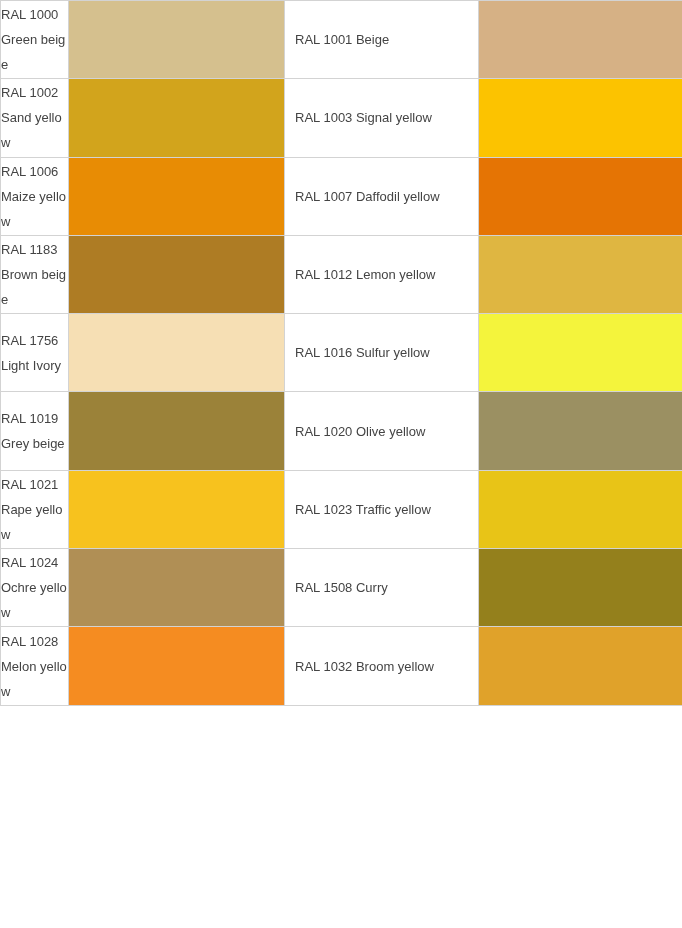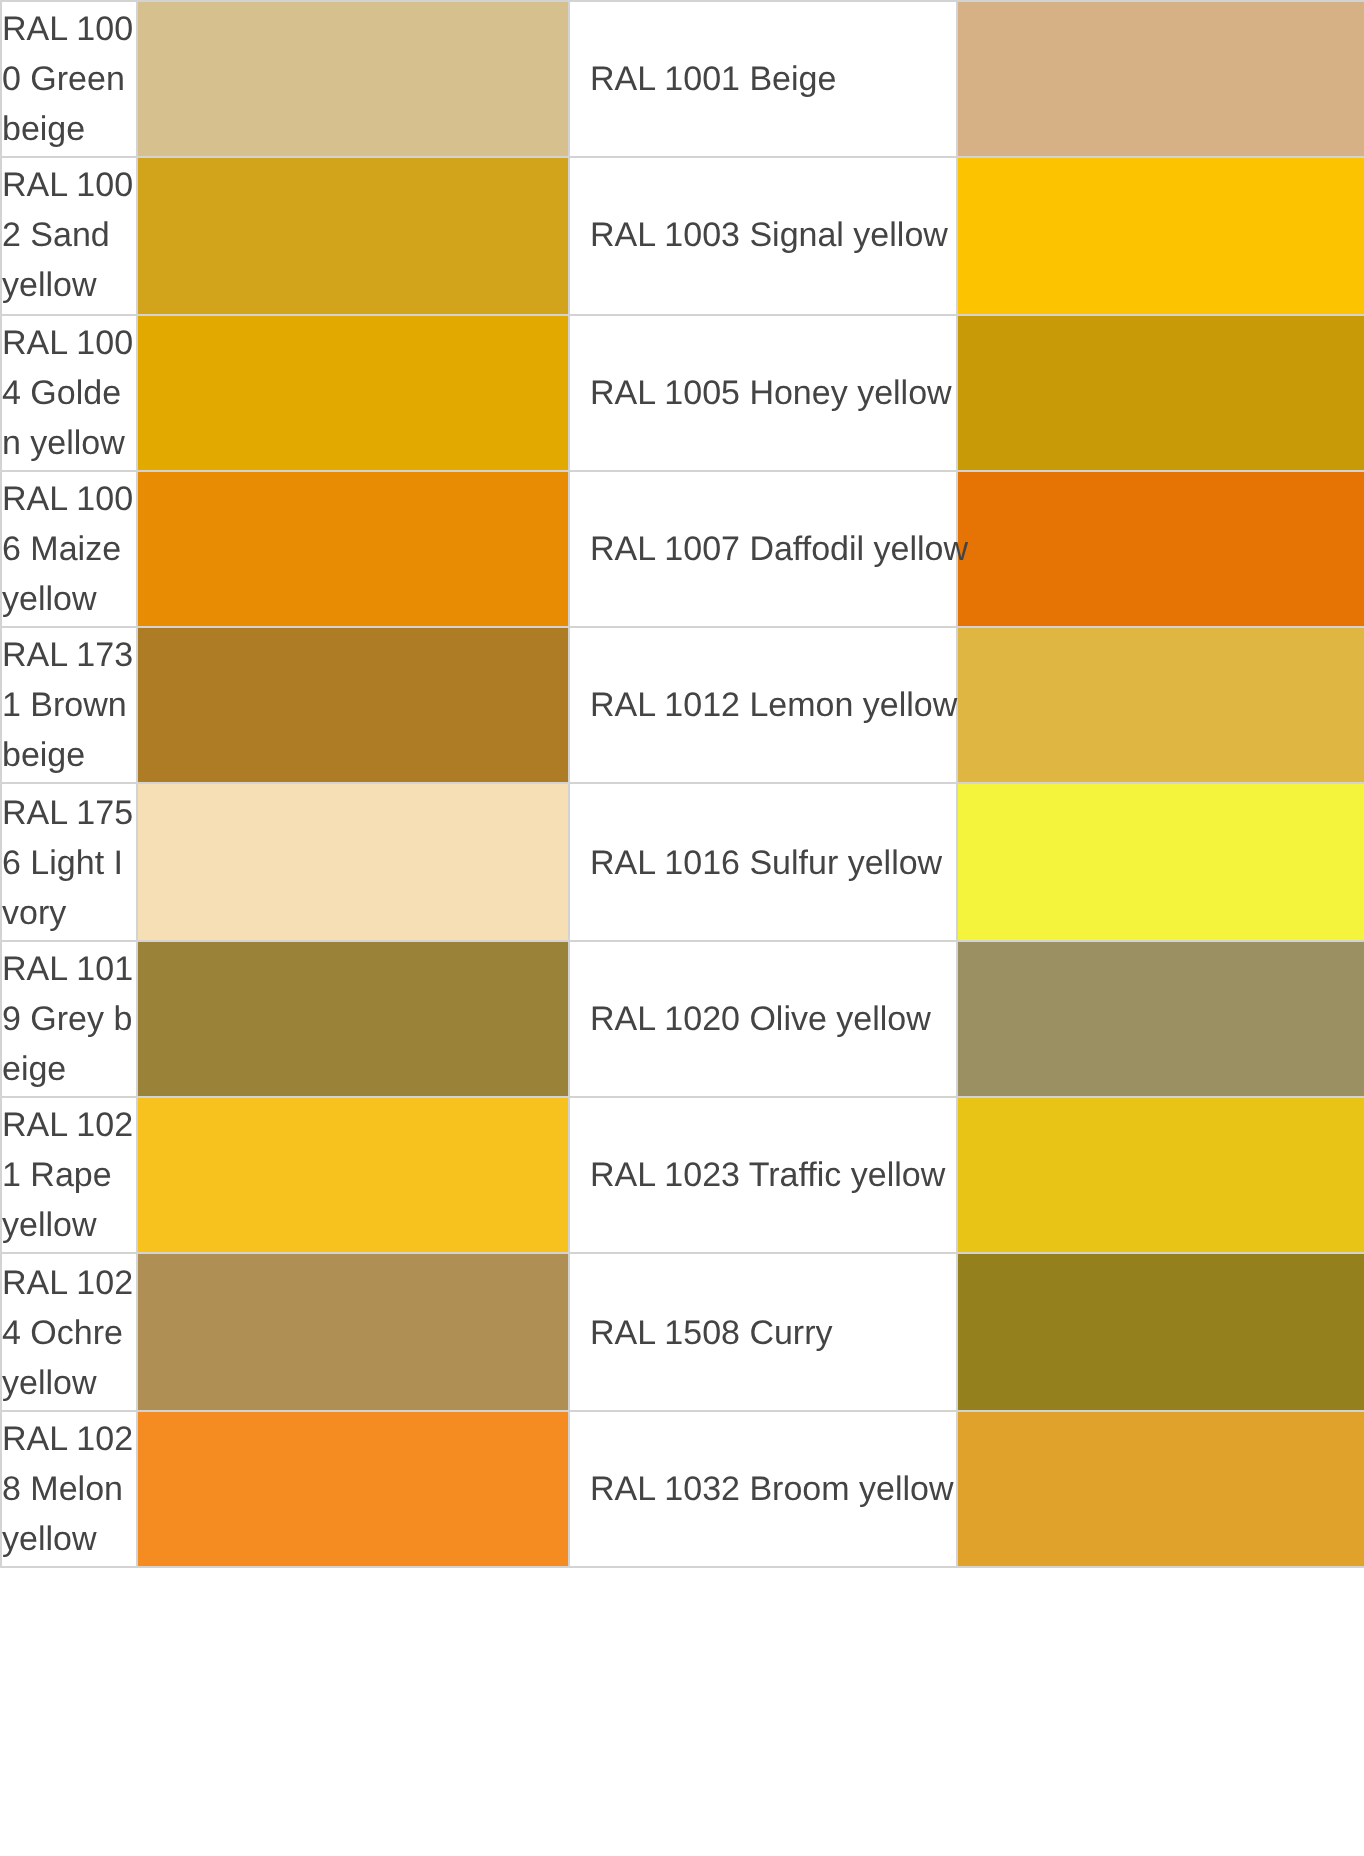--- a/index.html
+++ b/index.html
@@ -34,21 +34,21 @@
   }
 
   
   col.c-name  { width: 68px; }
   col.c-swat  { width: 216px; }
   col.c-name2 { width: 194px; }
   col.c-swat2 { width: 204px; }
 
   .name-cell {
     padding: 0 4px 0 8px;
-    font-size: 17px;
+    font-size: 13px;
     line-height: 25px;
     color: #444444;
     word-wrap: break-word;
     overflow-wrap: break-word;
     word-break: break-all;
     background: #ffffff;
   }
 
   .name-cell.wide {
     word-break: normal;
@@ -95,44 +95,34 @@
       <td class="name-cell">RAL 1002 Sand yellow</td>
       <td class="swatch-cell">
           <span class="swatch" style="background-color: rgb(210, 164, 28);"></span>
         </td>
       <td class="name-cell wide">RAL 1003 Signal yellow</td>
       <td class="swatch-cell">
           <span class="swatch" style="background-color: rgb(252, 195, 0);"></span>
         </td>
     </tr>
 
-    <tr>
-      <td class="name-cell">RAL 1004 Golden yellow</td>
-      <td class="swatch-cell">
-          <span class="swatch" style="background-color: rgb(226, 169, 0);"></span>
-        </td>
-      <td class="name-cell wide">RAL 1005 Honey yellow</td>
-      <td class="swatch-cell">
-          <span class="swatch" style="background-color: rgb(201, 154, 7);"></span>
-        </td>
-    </tr>
 
     <tr>
       <td class="name-cell">RAL 1006 Maize yellow</td>
       <td class="swatch-cell">
           <span class="swatch" style="background-color: rgb(232, 140, 4);"></span>
         </td>
       <td class="name-cell wide">RAL 1007 Daffodil yellow</td>
       <td class="swatch-cell">
           <span class="swatch" style="background-color: rgb(229, 116, 4);"></span>
         </td>
     </tr>
 
     <tr>
-      <td class="name-cell">RAL 1731 Brown beige</td>
+      <td class="name-cell">RAL 1183 Brown beige</td>
       <td class="swatch-cell">
           <span class="swatch" style="background-color: rgb(174, 124, 36);"></span>
         </td>
       <td class="name-cell wide">RAL 1012 Lemon yellow</td>
       <td class="swatch-cell">
           <span class="swatch" style="background-color: rgb(223, 182, 65);"></span>
         </td>
     </tr>
 
 

